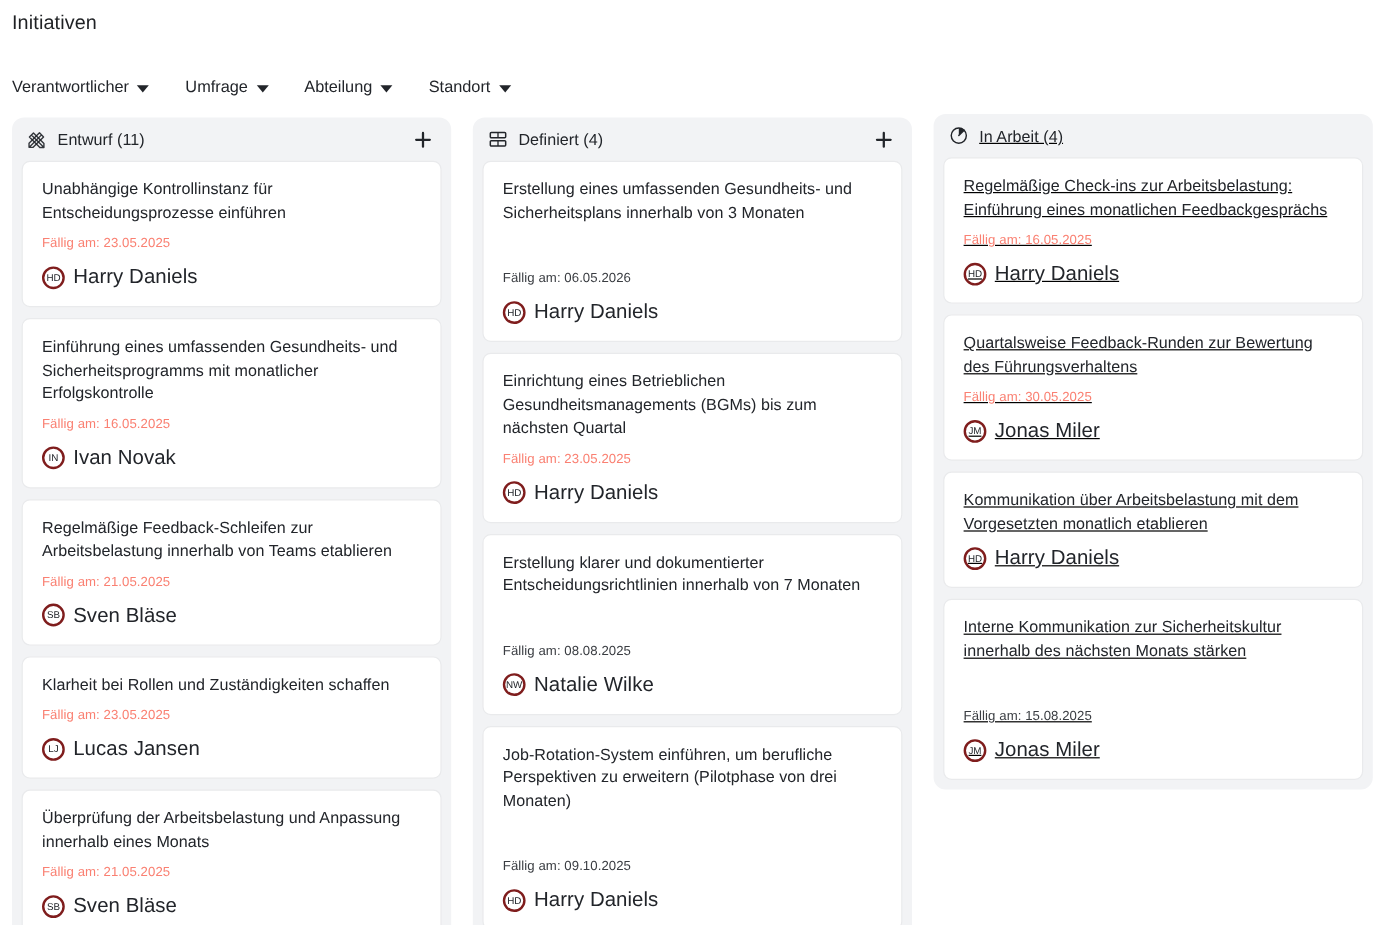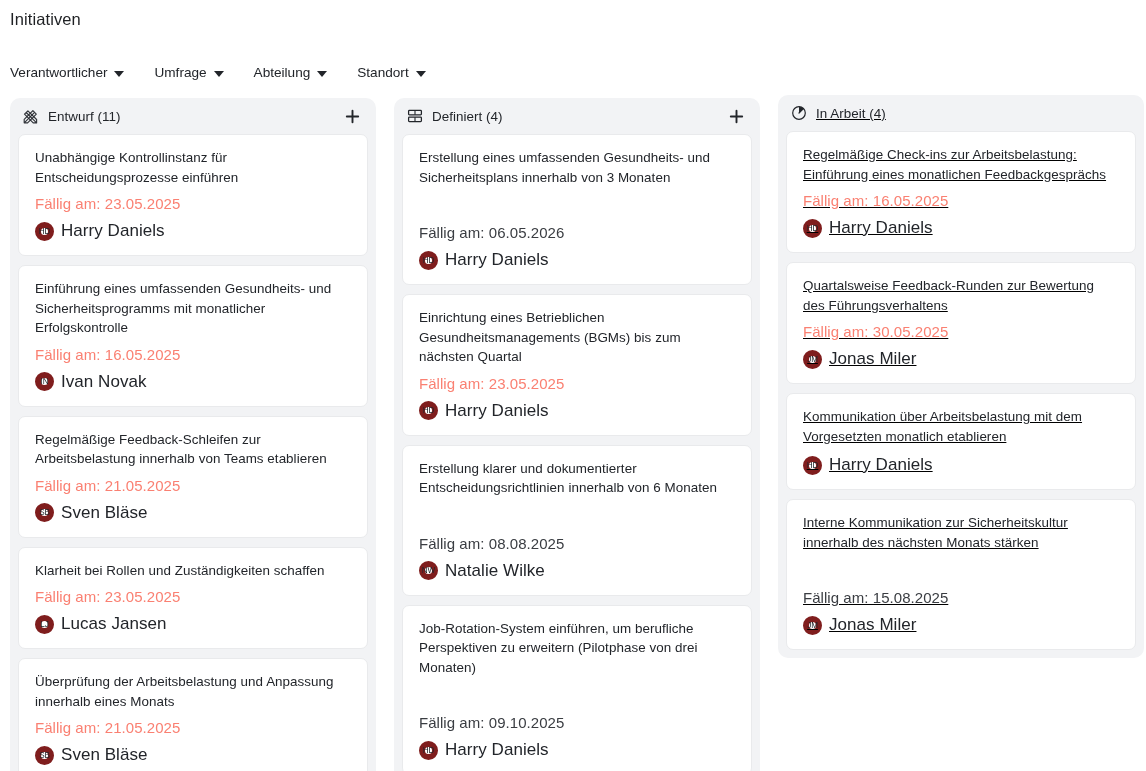--- a/index.html
+++ b/index.html
@@ -139,39 +139,39 @@
 
   .card-title {
     font-size: 13.4px;
     line-height: 19.5px;
     color: #22252a;
     margin: 0 0 9px 0;
     letter-spacing: 0.05px;
   }
 
   .card-due {
-    font-size: 15px;
+    font-size: 11px;
     line-height: 15px;
     margin: 0 0 10px 0;
     letter-spacing: 0.05px;
   }
   .card-due.overdue { color: #fa8072; }
   .card-due.normal  { color: #3a3d42; margin-top: 38px; }
 
   .card-owner {
     display: flex;
     align-items: center;
     gap: 7px;
   }
   .avatar {
     width: 19px;
     height: 19px;
     flex: 0 0 19px;
     border-radius: 50%;
-    border: 6px solid #7f1d1d;
+    border: 2px solid #7f1d1d;
     display: inline-flex;
     align-items: center;
     justify-content: center;
     font-size: 8.2px;
     color: #22252a;
     letter-spacing: -0.1px;
     background: #ffffff;
   }
   .owner-name {
     font-size: 17px;
@@ -295,21 +295,21 @@
           </div>
           <div class="card">
             <div class="card-title">Einrichtung eines Betrieblichen Gesundheitsmanagements (BGMs) bis zum nächsten Quartal</div>
             <div class="card-due overdue">Fällig am: 23.05.2025</div>
             <div class="card-owner">
               <span class="avatar">HD</span>
               <span class="owner-name">Harry Daniels</span>
             </div>
           </div>
           <div class="card">
-            <div class="card-title">Erstellung klarer und dokumentierter Entscheidungsrichtlinien innerhalb von 6 Monaten</div>
+            <div class="card-title">Erstellung klarer und dokumentierter Entscheidungsrichtlinien innerhalb von 7 Monaten</div>
             <div class="card-due normal">Fällig am: 08.08.2025</div>
             <div class="card-owner">
               <span class="avatar">NW</span>
               <span class="owner-name">Natalie Wilke</span>
             </div>
           </div>
           <div class="card">
             <div class="card-title">Job-Rotation-System einführen, um berufliche Perspektiven zu erweitern (Pilotphase von drei Monaten)</div>
             <div class="card-due normal">Fällig am: 09.10.2025</div>
             <div class="card-owner">

